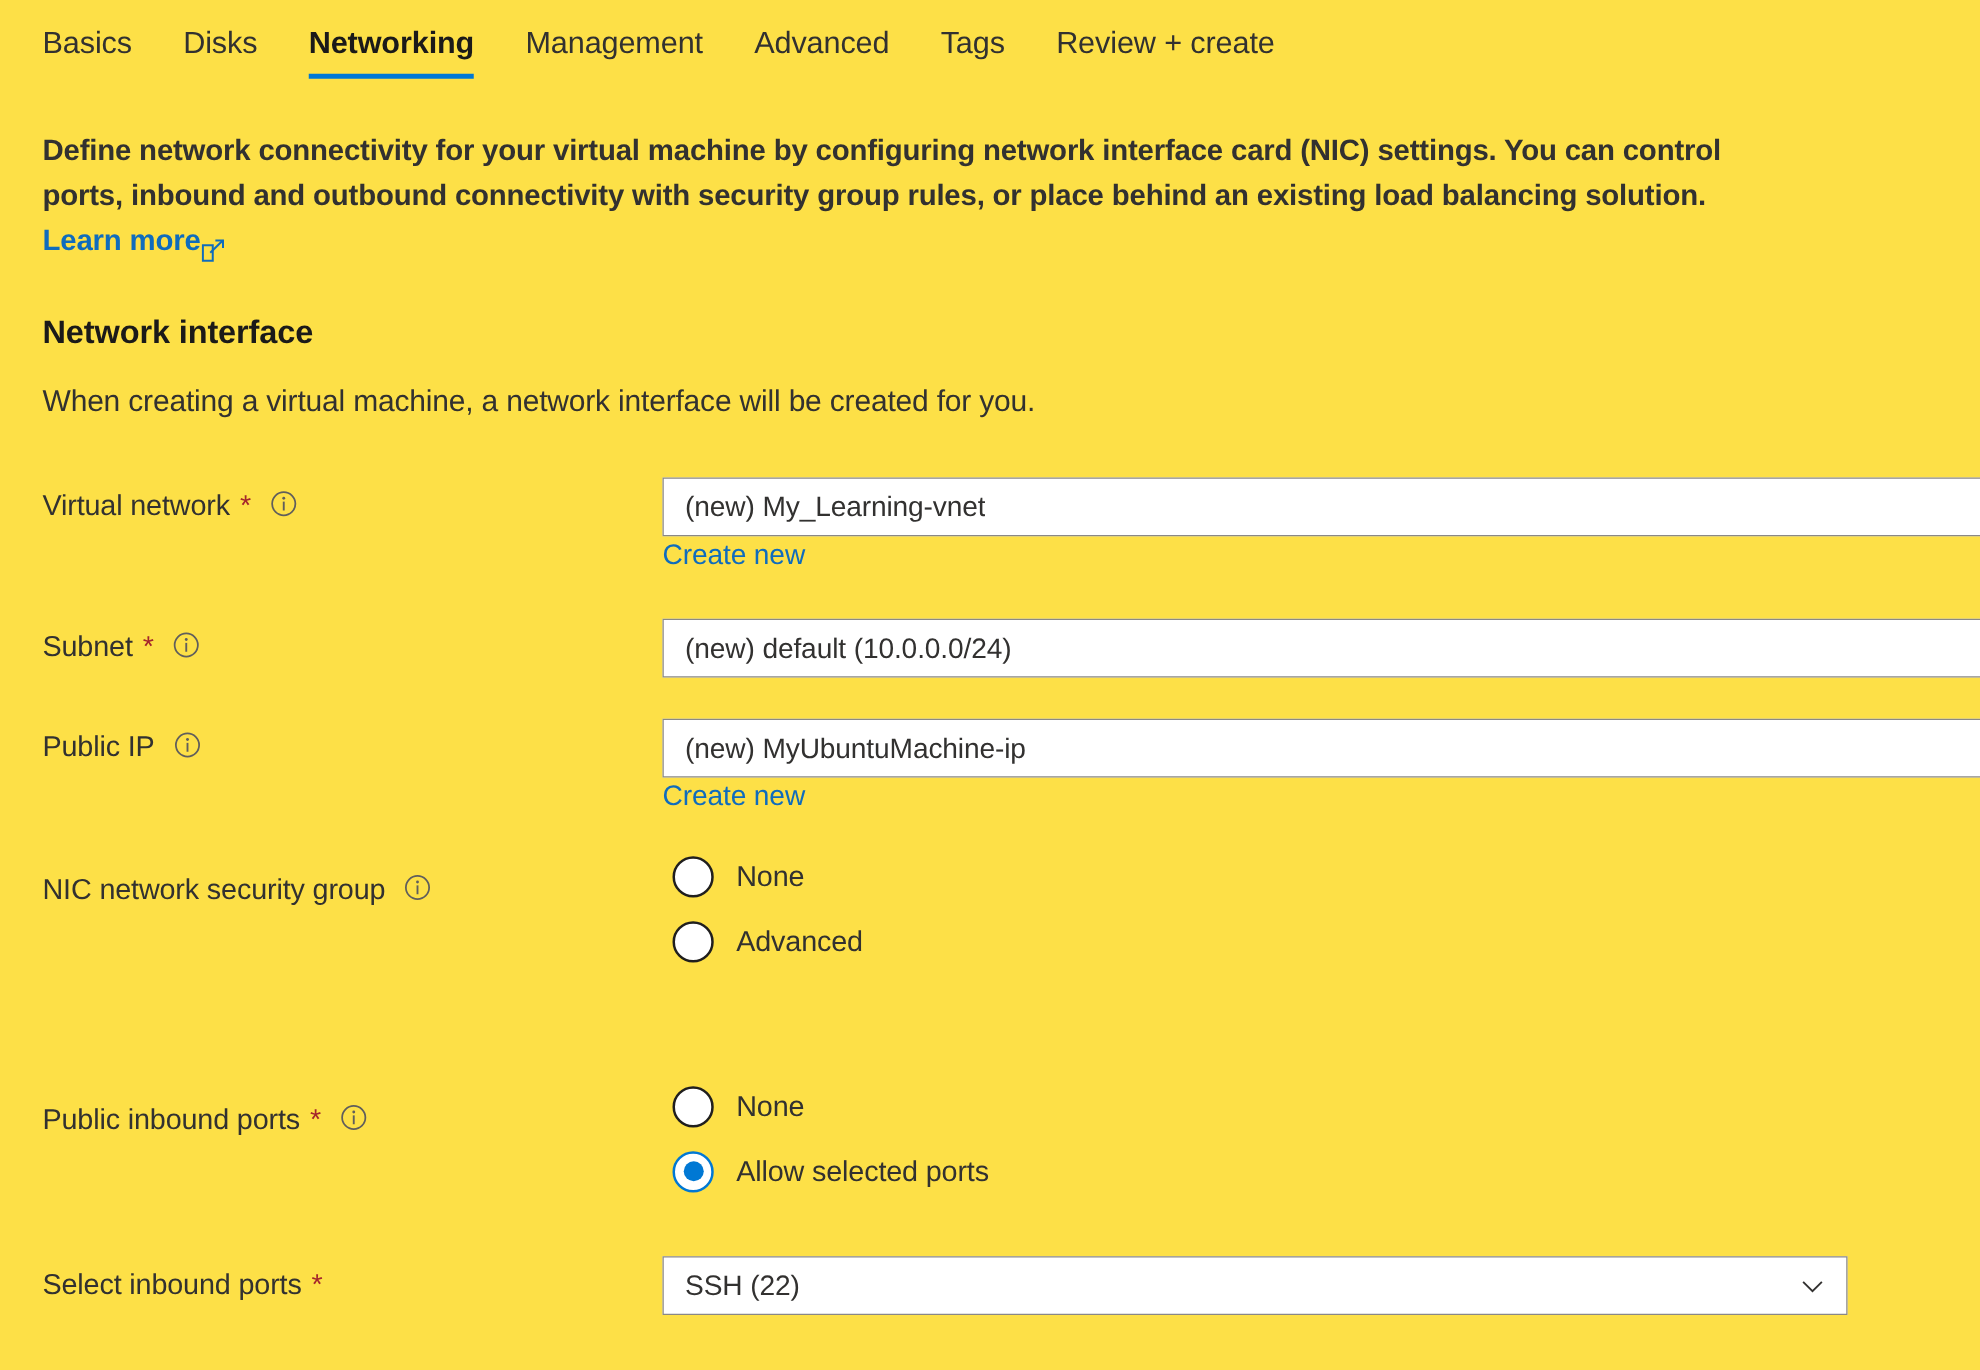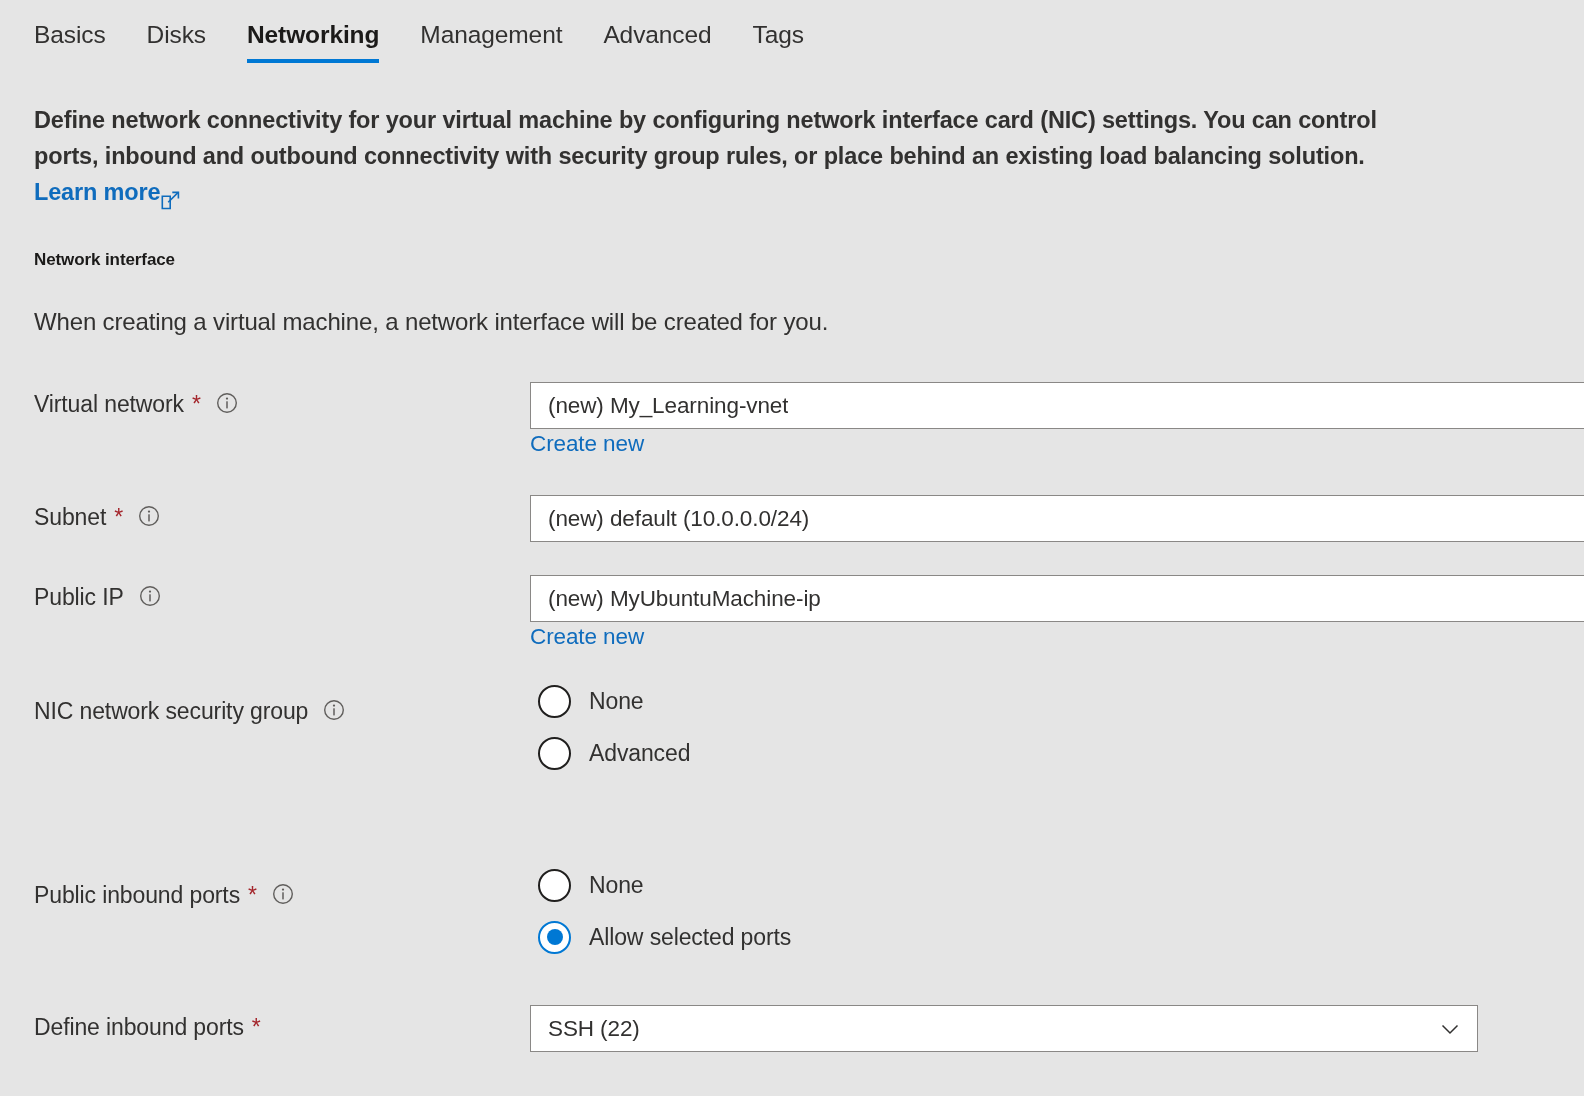--- a/index.html
+++ b/index.html
@@ -11,21 +11,21 @@
     background: #ffffff;
     font-family: "Liberation Sans", sans-serif;
     color: #1b1a19;
     overflow: hidden;
   }
 
   .page {
     position: relative;
     width: 1584px;
     height: 1096px;
-    background: #e5e5e5;
+    background: #fde047;
   }
 
   
   .tabstrip {
     position: absolute;
     left: 0;
     top: 0;
     width: 1584px;
     height: 72px;
     display: flex;
@@ -86,21 +86,21 @@
     height: 19px;
     position: relative;
     top: 1px;
   }
 
   
   .section-title {
     position: absolute;
     left: 34px;
     top: 250px;
-    font-size: 17px;
+    font-size: 26px;
     font-weight: 700;
     color: #1b1a19;
     letter-spacing: -0.1px;
   }
   .section-sub {
     position: absolute;
     left: 34px;
     top: 308px;
     font-size: 24px;
     color: #323130;
@@ -249,20 +249,23 @@
       <span>Networking</span>
     </div>
     <div class="tab">
       <span>Management</span>
     </div>
     <div class="tab">
       <span>Advanced</span>
     </div>
     <div class="tab">
       <span>Tags</span>
+    </div>
+    <div class="tab">
+      <span>Review + create</span>
     </div>
   </div>
 
   <div class="intro">
     <span>Define network connectivity for your virtual machine by configuring network interface card (NIC) settings. You can control ports, inbound and outbound connectivity with security group rules, or place behind an existing load balancing solution.</span><br>
     <a class="learn-more">
       <span>Learn more</span>
       <span class="ext-icon">
         <svg width="19" height="19" viewBox="0 0 19 19" fill="none" xmlns="http://www.w3.org/2000/svg">
           <path d="M1.3 5.2 H9.2 V17.5 H1.3 Z" stroke="#0f6cbd" stroke-width="1.6" fill="none"></path>
@@ -391,21 +394,21 @@
       </div>
       <div class="radio-row">
         <span class="radio checked"></span>
         <span class="radio-label">Allow selected ports</span>
       </div>
     </div>
   </div>
 
   <div class="field" style="top:1014px;">
     <div class="field-label">
-      <span>Define inbound ports</span>
+      <span>Select inbound ports</span>
       <span class="req">*</span>
     </div>
     <div class="control">
       <div class="combo" style="width:948px;">
         <span class="value">SSH (22)</span>
         <span class="chev">
           <svg width="22" height="22" viewBox="0 0 22 22" fill="none" xmlns="http://www.w3.org/2000/svg">
             <path d="M3.5 7.5 L11 15 L18.5 7.5" stroke="#323130" stroke-width="1.5"></path>
           </svg>
         </span>

